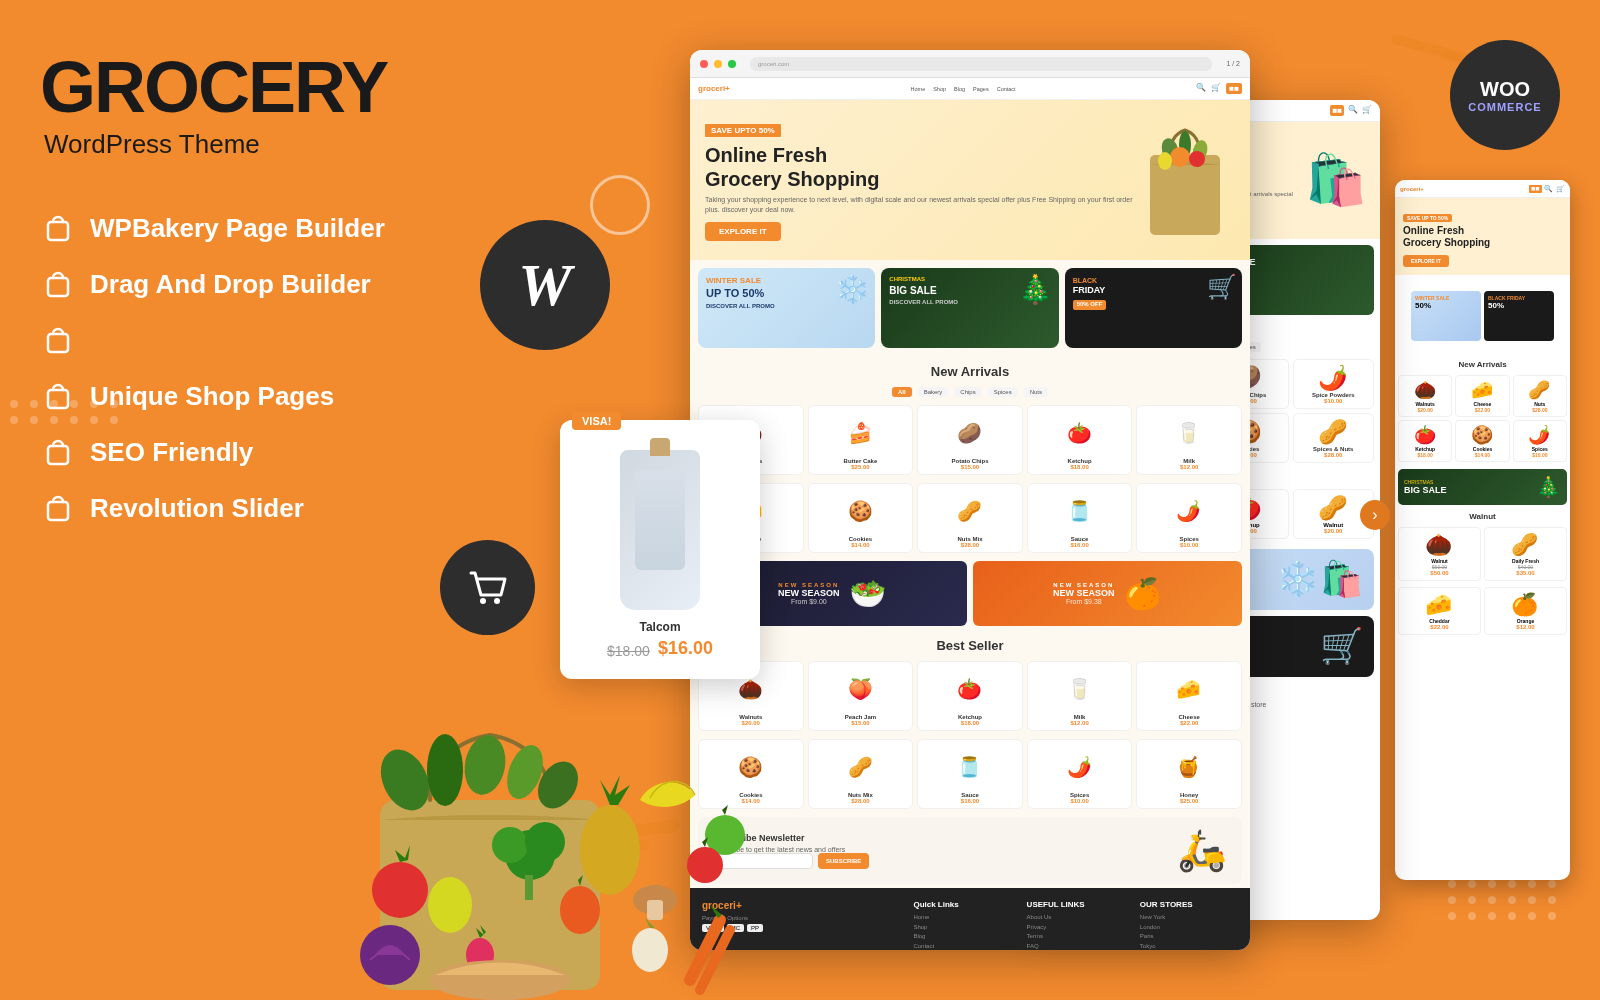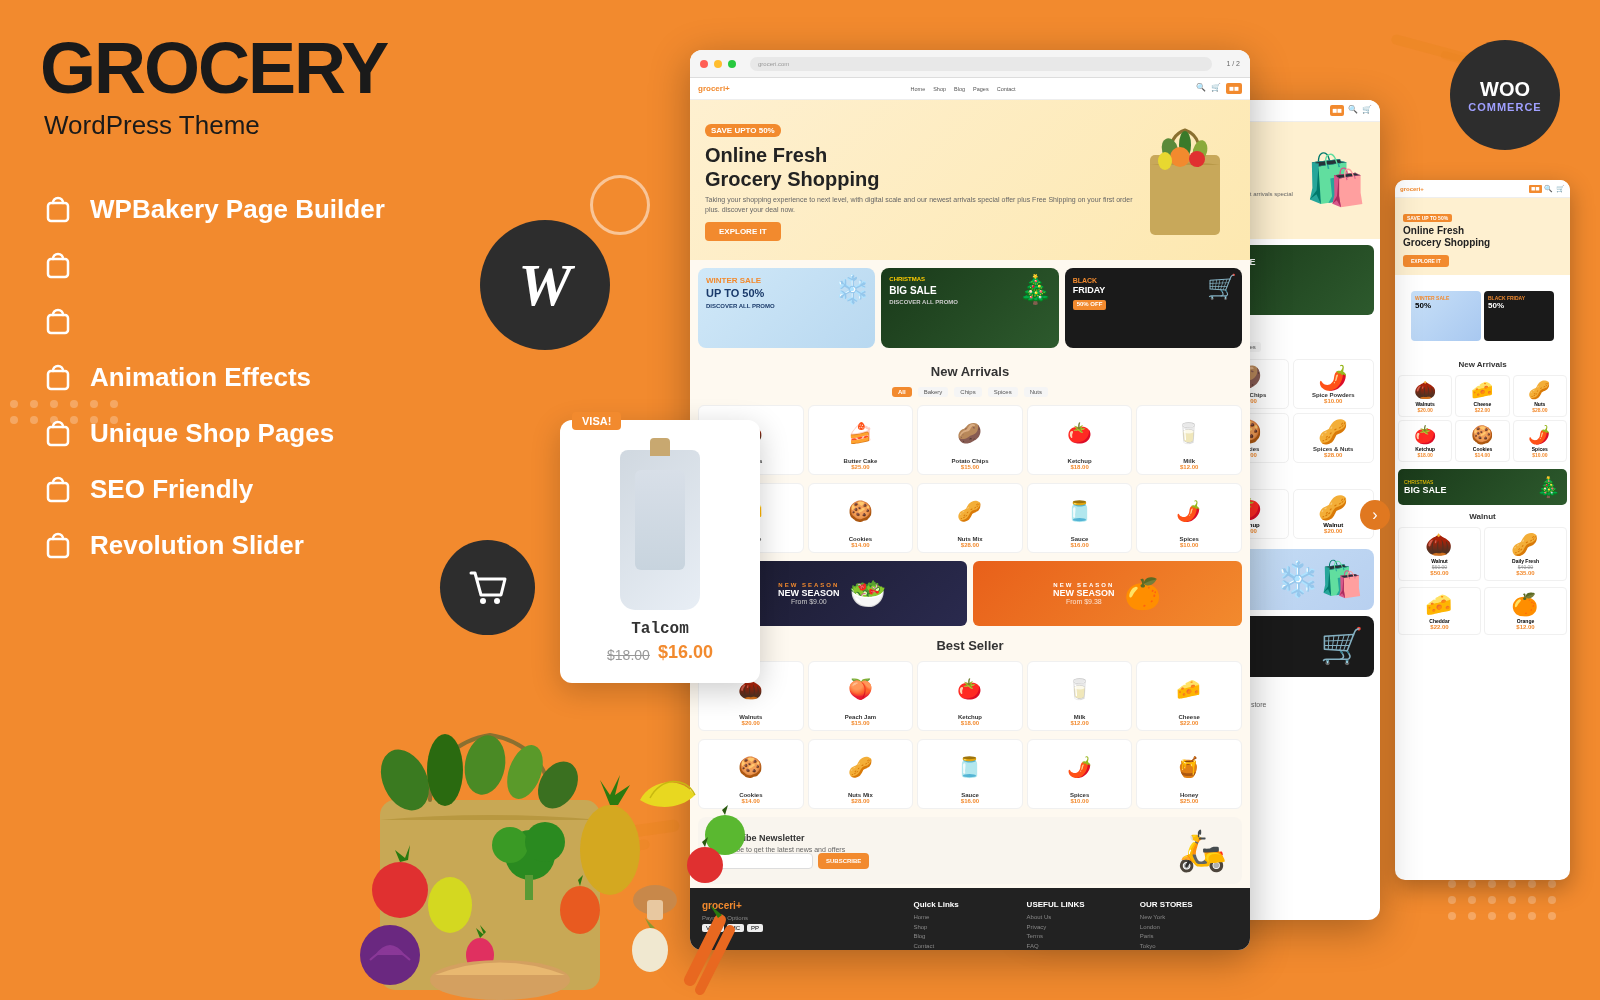--- a/index.html
+++ b/index.html
@@ -16,21 +16,21 @@
     .deco-squiggle {
       position: absolute;
       background: #E8841F;
       border-radius: 4px;
     }
 
     
     .left-panel {
       position: absolute;
       left: 40px;
-      top: 32px;
+      top: 51px;
       width: 500px;
     }
 
     .brand-title {
       font-size: 72px;
       font-weight: 900;
       color: #1a1a1a;
       letter-spacing: -2px;
       line-height: 1;
     }
@@ -172,25 +172,24 @@
       top: -12px;
       left: 50%;
       transform: translateX(-50%);
       width: 20px;
       height: 18px;
       background: #c8a870;
       border-radius: 4px 4px 0 0;
     }
 
     .product-name {
-      font-size: 16px;
+      font-size: 12px;
       font-weight: 600;
       color: #333;
       margin-top: 10px;
-      font-family: Liberation Mono, monospace;
     }
 
     .product-price-old {
       font-size: 14px;
       color: #999;
       text-decoration: line-through;
       margin-top: 4px;
     }
 
     .product-price-new {
@@ -248,21 +247,21 @@
     .hero-text-area {
       flex: 1;
     }
 
     .hero-badge {
       background: #F28A2E;
       color: white;
       font-size: 8px;
       font-weight: 700;
       padding: 2px 6px;
-      border-radius: 6px;
+      border-radius: 1px;
       display: inline-block;
       margin-bottom: 6px;
     }
 
     .hero-title {
       font-size: 18px;
       font-weight: 800;
       color: #222;
       line-height: 1.2;
     }
@@ -641,33 +640,27 @@
         <rect x="8" y="12" width="20" height="18" rx="3" fill="none" stroke="white" stroke-width="2.5"></rect>
         <path d="M13 12 C13 9 15 7 18 7 C21 7 23 9 23 12" fill="none" stroke="white" stroke-width="2.5" stroke-linecap="round"></path>
       </svg>
       <span>WPBakery Page Builder</span>
     </li>
     <li>
       <svg class="feature-icon" viewBox="0 0 36 36">
         <rect x="8" y="12" width="20" height="18" rx="3" fill="none" stroke="white" stroke-width="2.5"></rect>
         <path d="M13 12 C13 9 15 7 18 7 C21 7 23 9 23 12" fill="none" stroke="white" stroke-width="2.5" stroke-linecap="round"></path>
       </svg>
+      <span>Drag And Drop Builder</span>
     </li>
     <li>
       <svg class="feature-icon" viewBox="0 0 36 36">
         <rect x="8" y="12" width="20" height="18" rx="3" fill="none" stroke="white" stroke-width="2.5"></rect>
         <path d="M13 12 C13 9 15 7 18 7 C21 7 23 9 23 12" fill="none" stroke="white" stroke-width="2.5" stroke-linecap="round"></path>
       </svg>
-    </li>
-    <li>
-      <svg class="feature-icon" viewBox="0 0 36 36">
-        <rect x="8" y="12" width="20" height="18" rx="3" fill="none" stroke="white" stroke-width="2.5"></rect>
-        <path d="M13 12 C13 9 15 7 18 7 C21 7 23 9 23 12" fill="none" stroke="white" stroke-width="2.5" stroke-linecap="round"></path>
-      </svg>
-      <span>Animation Effects</span>
     </li>
     <li>
       <svg class="feature-icon" viewBox="0 0 36 36">
         <rect x="8" y="12" width="20" height="18" rx="3" fill="none" stroke="white" stroke-width="2.5"></rect>
         <path d="M13 12 C13 9 15 7 18 7 C21 7 23 9 23 12" fill="none" stroke="white" stroke-width="2.5" stroke-linecap="round"></path>
       </svg>
       <span>Unique Shop Pages</span>
     </li>
     <li>
       <svg class="feature-icon" viewBox="0 0 36 36">

